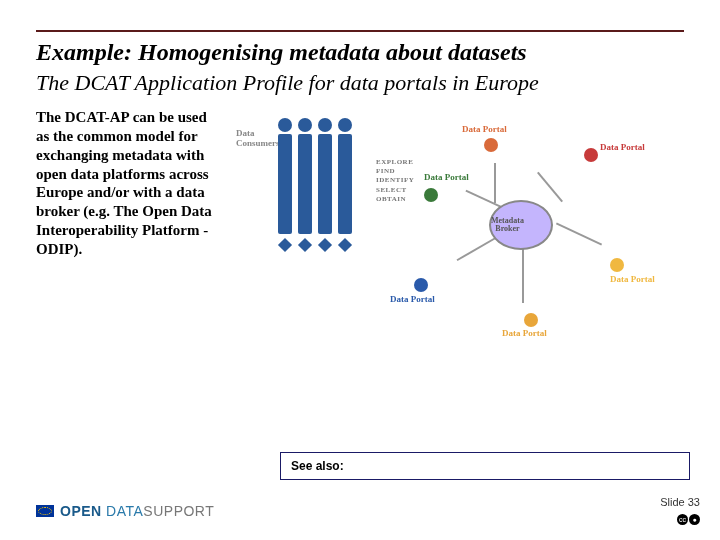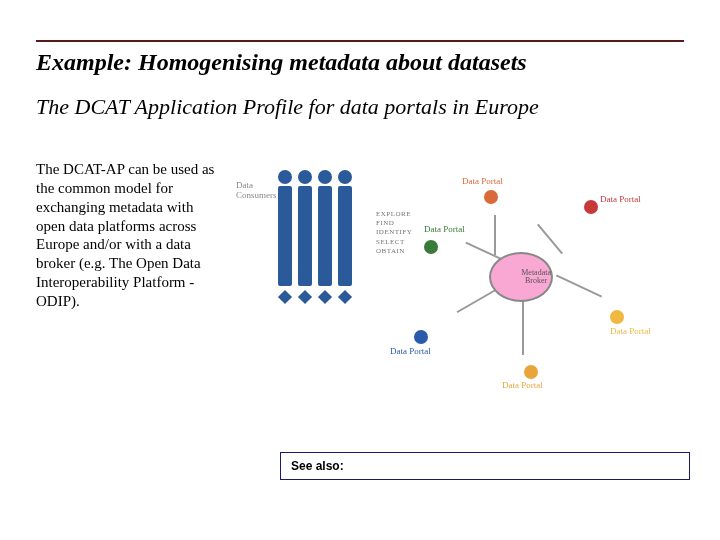--- a/index.html
+++ b/index.html
@@ -1,37 +1,37 @@
 <!DOCTYPE html>
 <html><head>
 <meta charset="utf-8">
 <style>
   * { box-sizing: border-box; margin: 0; padding: 0; }
   html, body { width: 720px; height: 540px; font-family: Georgia, 'Times New Roman', serif; background: #fff; color: #000; }
-  .slide { width: 720px; height: 540px; position: relative; padding: 40px 36px 0 36px; }
+  .slide { width: 720px; height: 540px; position: relative; padding: 30px 36px 0 36px; }
   .rule { border-top: 2px solid #5a1a1a; margin-bottom: 6px; }
   .title { font-size: 24px; font-weight: bold; font-style: italic; line-height: 1.2; }
-  .subtitle { font-size: 22px; font-style: italic; line-height: 1.25; margin-top: 16px; }
-  .body-row { display: flex; margin-top: 40px; }
+  .subtitle { font-size: 22px; font-style: italic; line-height: 1.25; margin-top: 2px; }
+  .body-row { display: flex; margin-top: 12px; font-weight: bold; }
   .body-text { width: 180px; font-size: 15px; font-family: 'Times New Roman', Georgia, serif; line-height: 1.25; }
   .diagram { flex: 1; position: relative; height: 230px; margin-left: 20px; }
 
   
   .left-diag { position: absolute; left: 0; top: 10px; width: 190px; height: 180px; }
   .consumers-lbl { position: absolute; left: 0; top: 10px; font-size: 9px; color: #888; text-align: left; }
   .bars { position: absolute; left: 42px; top: 0; display: flex; gap: 6px; }
   .bar-group { display: flex; flex-direction: column; align-items: center; }
   .bar-head { width: 14px; height: 14px; background: #2a5a9a; border-radius: 50%; margin-bottom: 2px; }
   .bar { width: 14px; height: 100px; background: #2a5a9a; border-radius: 2px; }
   .bar-diamond { width: 10px; height: 10px; background: #2a5a9a; transform: rotate(45deg); margin-top: 6px; }
   .explore { position: absolute; left: 140px; top: 40px; font-size: 7px; color: #777; line-height: 1.3; letter-spacing: 0.5px; }
 
   
   .broker { position: absolute; right: 40px; top: 20px; width: 250px; height: 200px; }
-  .broker-center { position: absolute; left: 95px; top: 72px; width: 64px; height: 50px; border: 2px solid #888; border-radius: 50%; display: flex; align-items: center; justify-content: flex-end; font-size: 8px; color: #555; text-align: center; line-height: 1.1; background: #f9a8d4; }
+  .broker-center { position: absolute; left: 95px; top: 72px; width: 64px; height: 50px; border: 2px solid #888; border-radius: 50%; display: flex; align-items: center; justify-content: flex-start; font-size: 8px; color: #555; text-align: center; line-height: 1.1; background: #c4b5fd; }
   .dp-node { position: absolute; width: 14px; height: 14px; border-radius: 50%; }
   .dp-label { position: absolute; font-size: 9px; white-space: nowrap; text-align: right; }
   .arrow { position: absolute; background: #999; }
 
   
   .see-also { position: absolute; left: 280px; bottom: 60px; width: 410px; border: 1.5px solid #1a1a66; padding: 6px 10px; font-family: Arial, sans-serif; }
   .see-also-title { font-size: 12px; font-weight: bold; }
   .see-also-link { font-size: 11px; color: #1a3a99; text-decoration: underline; word-break: break-all; }
 
   
@@ -120,13 +120,30 @@
             <div class="dp-label" style="left: 216px; top: 146px; color: rgb(240, 184, 64);">Data Portal</div>
           </div>
       </div>
     </div>
   </div>
 
   <div class="see-also">
     <div class="see-also-title">See also:</div>
   </div>
 
+  <div class="footer">
+    <div class="logo">
+      <div class="eu-flag"></div>
+      <div class="logo-text">
+        <span class="logo-open">OPEN </span><span class="logo-data">DATA</span><span class="logo-support">SUPPORT</span>
+      </div>
+    </div>
+    <div style="text-align:right;">
+      <div class="slide-num">
+        <span>Slide</span> <span>33</span>
+      </div>
+      <div class="cc">
+          <span>cc</span>
+          <span>●</span>
+        </div>
+    </div>
+  </div>
 </div>
 
 </body></html>

